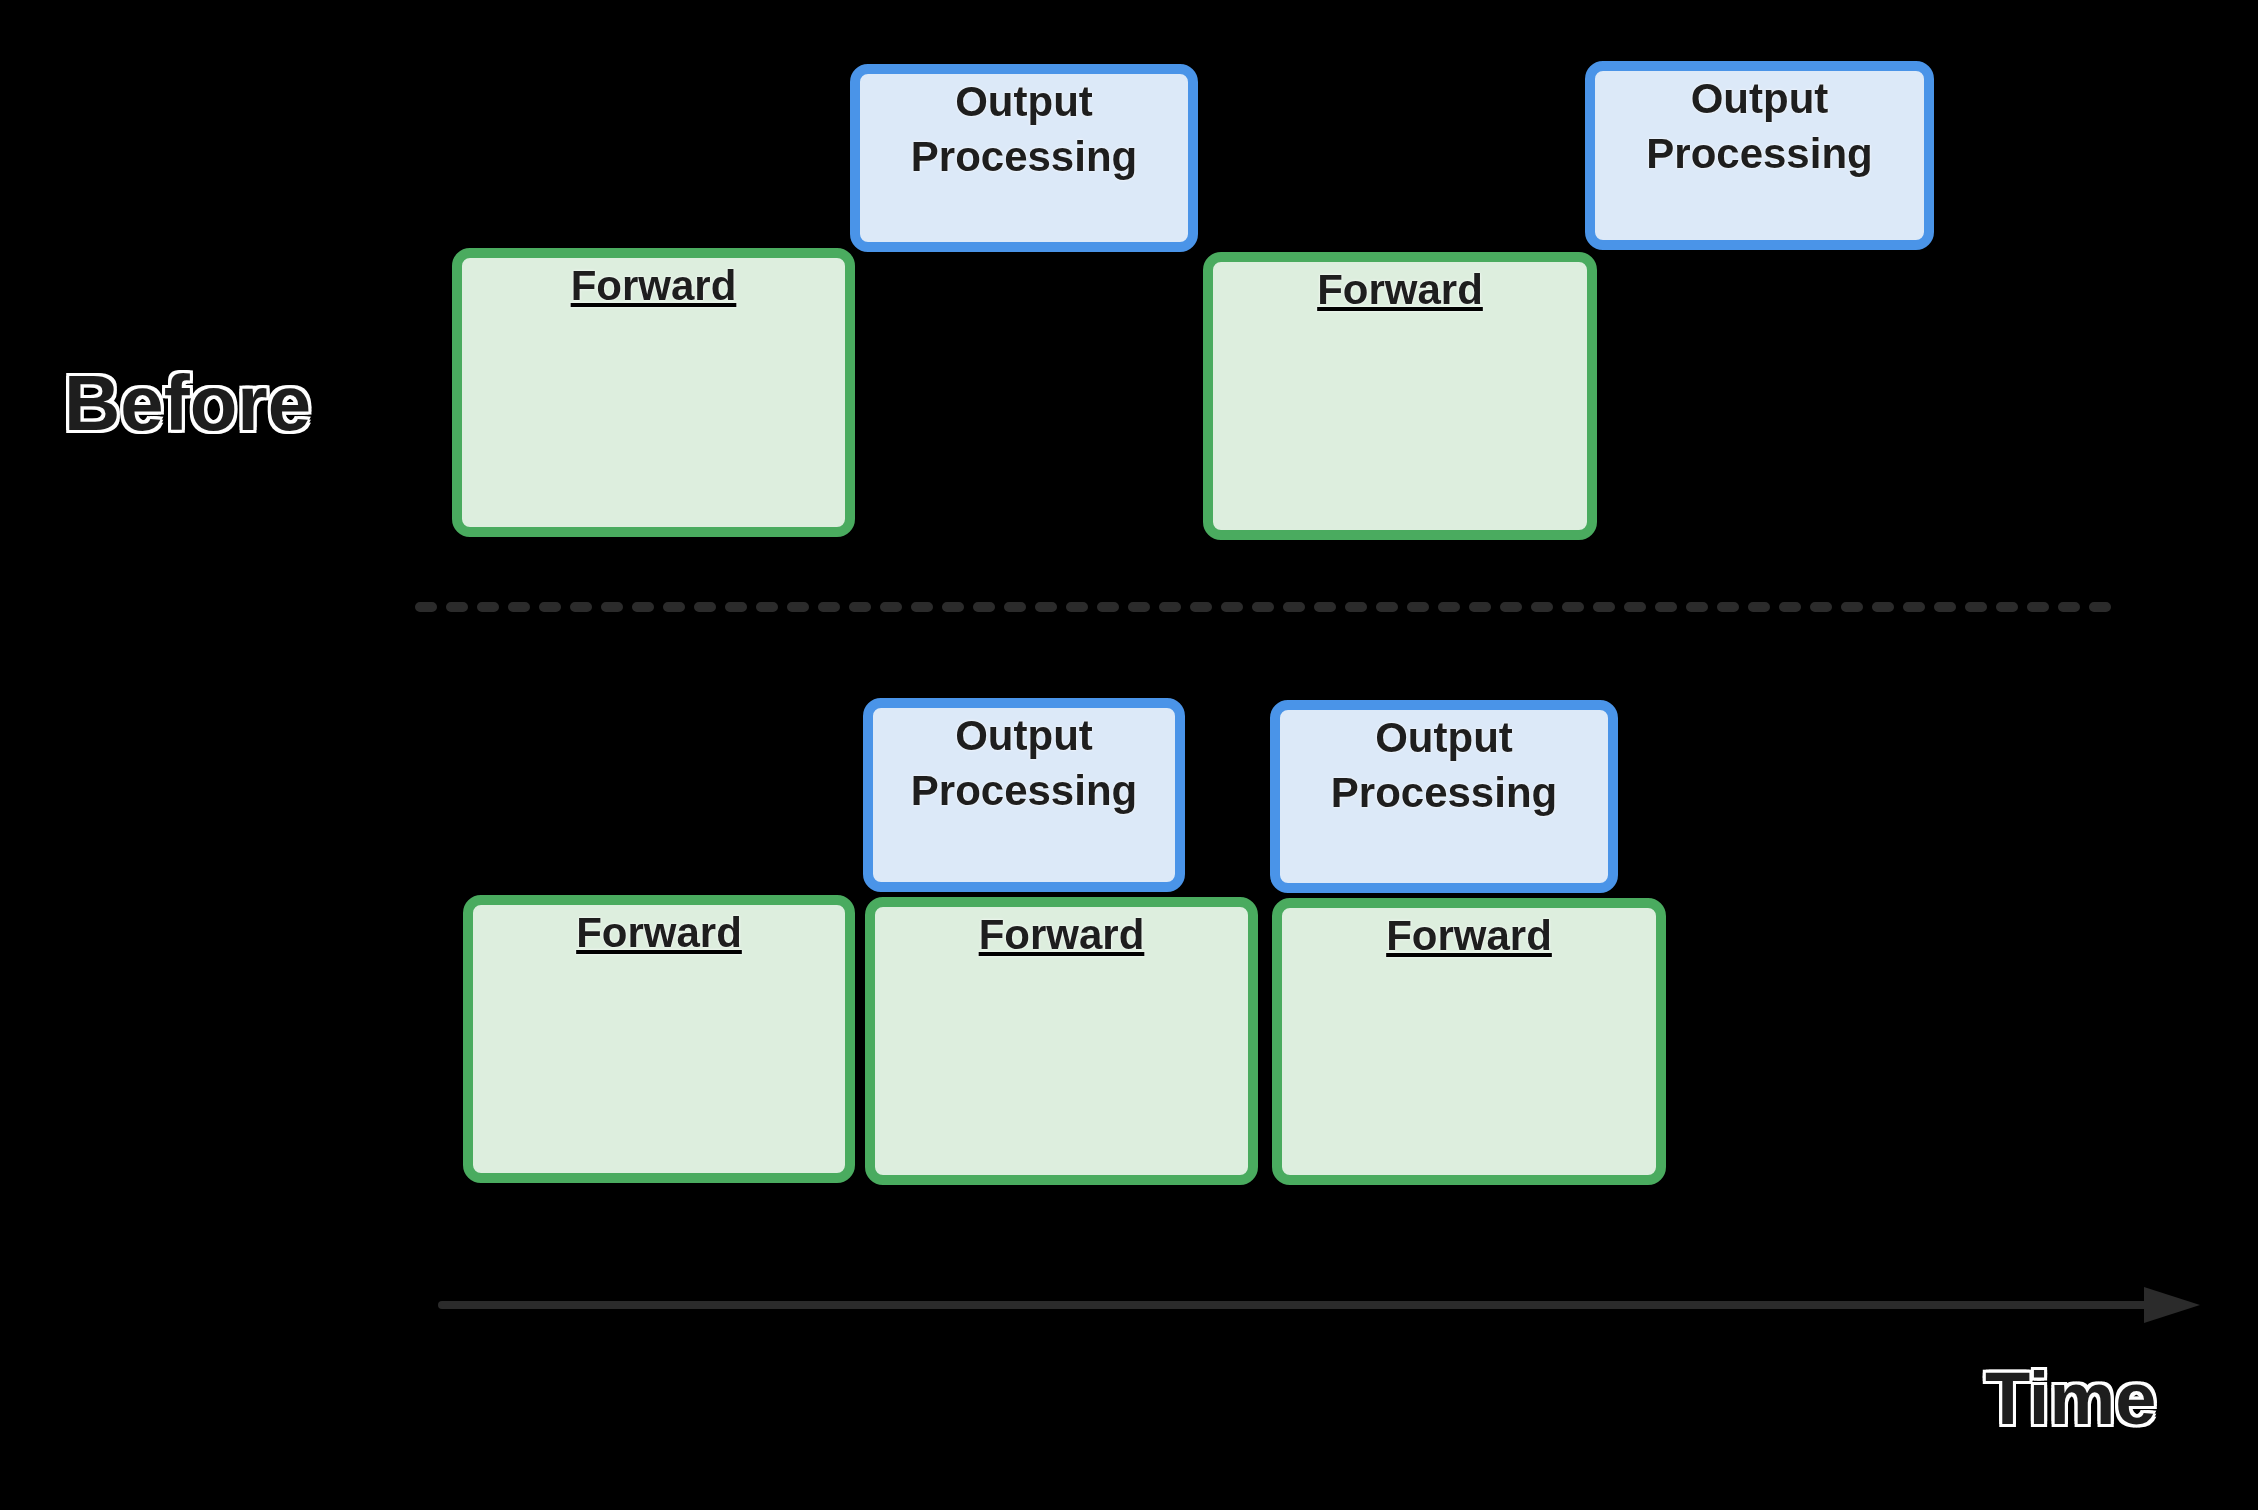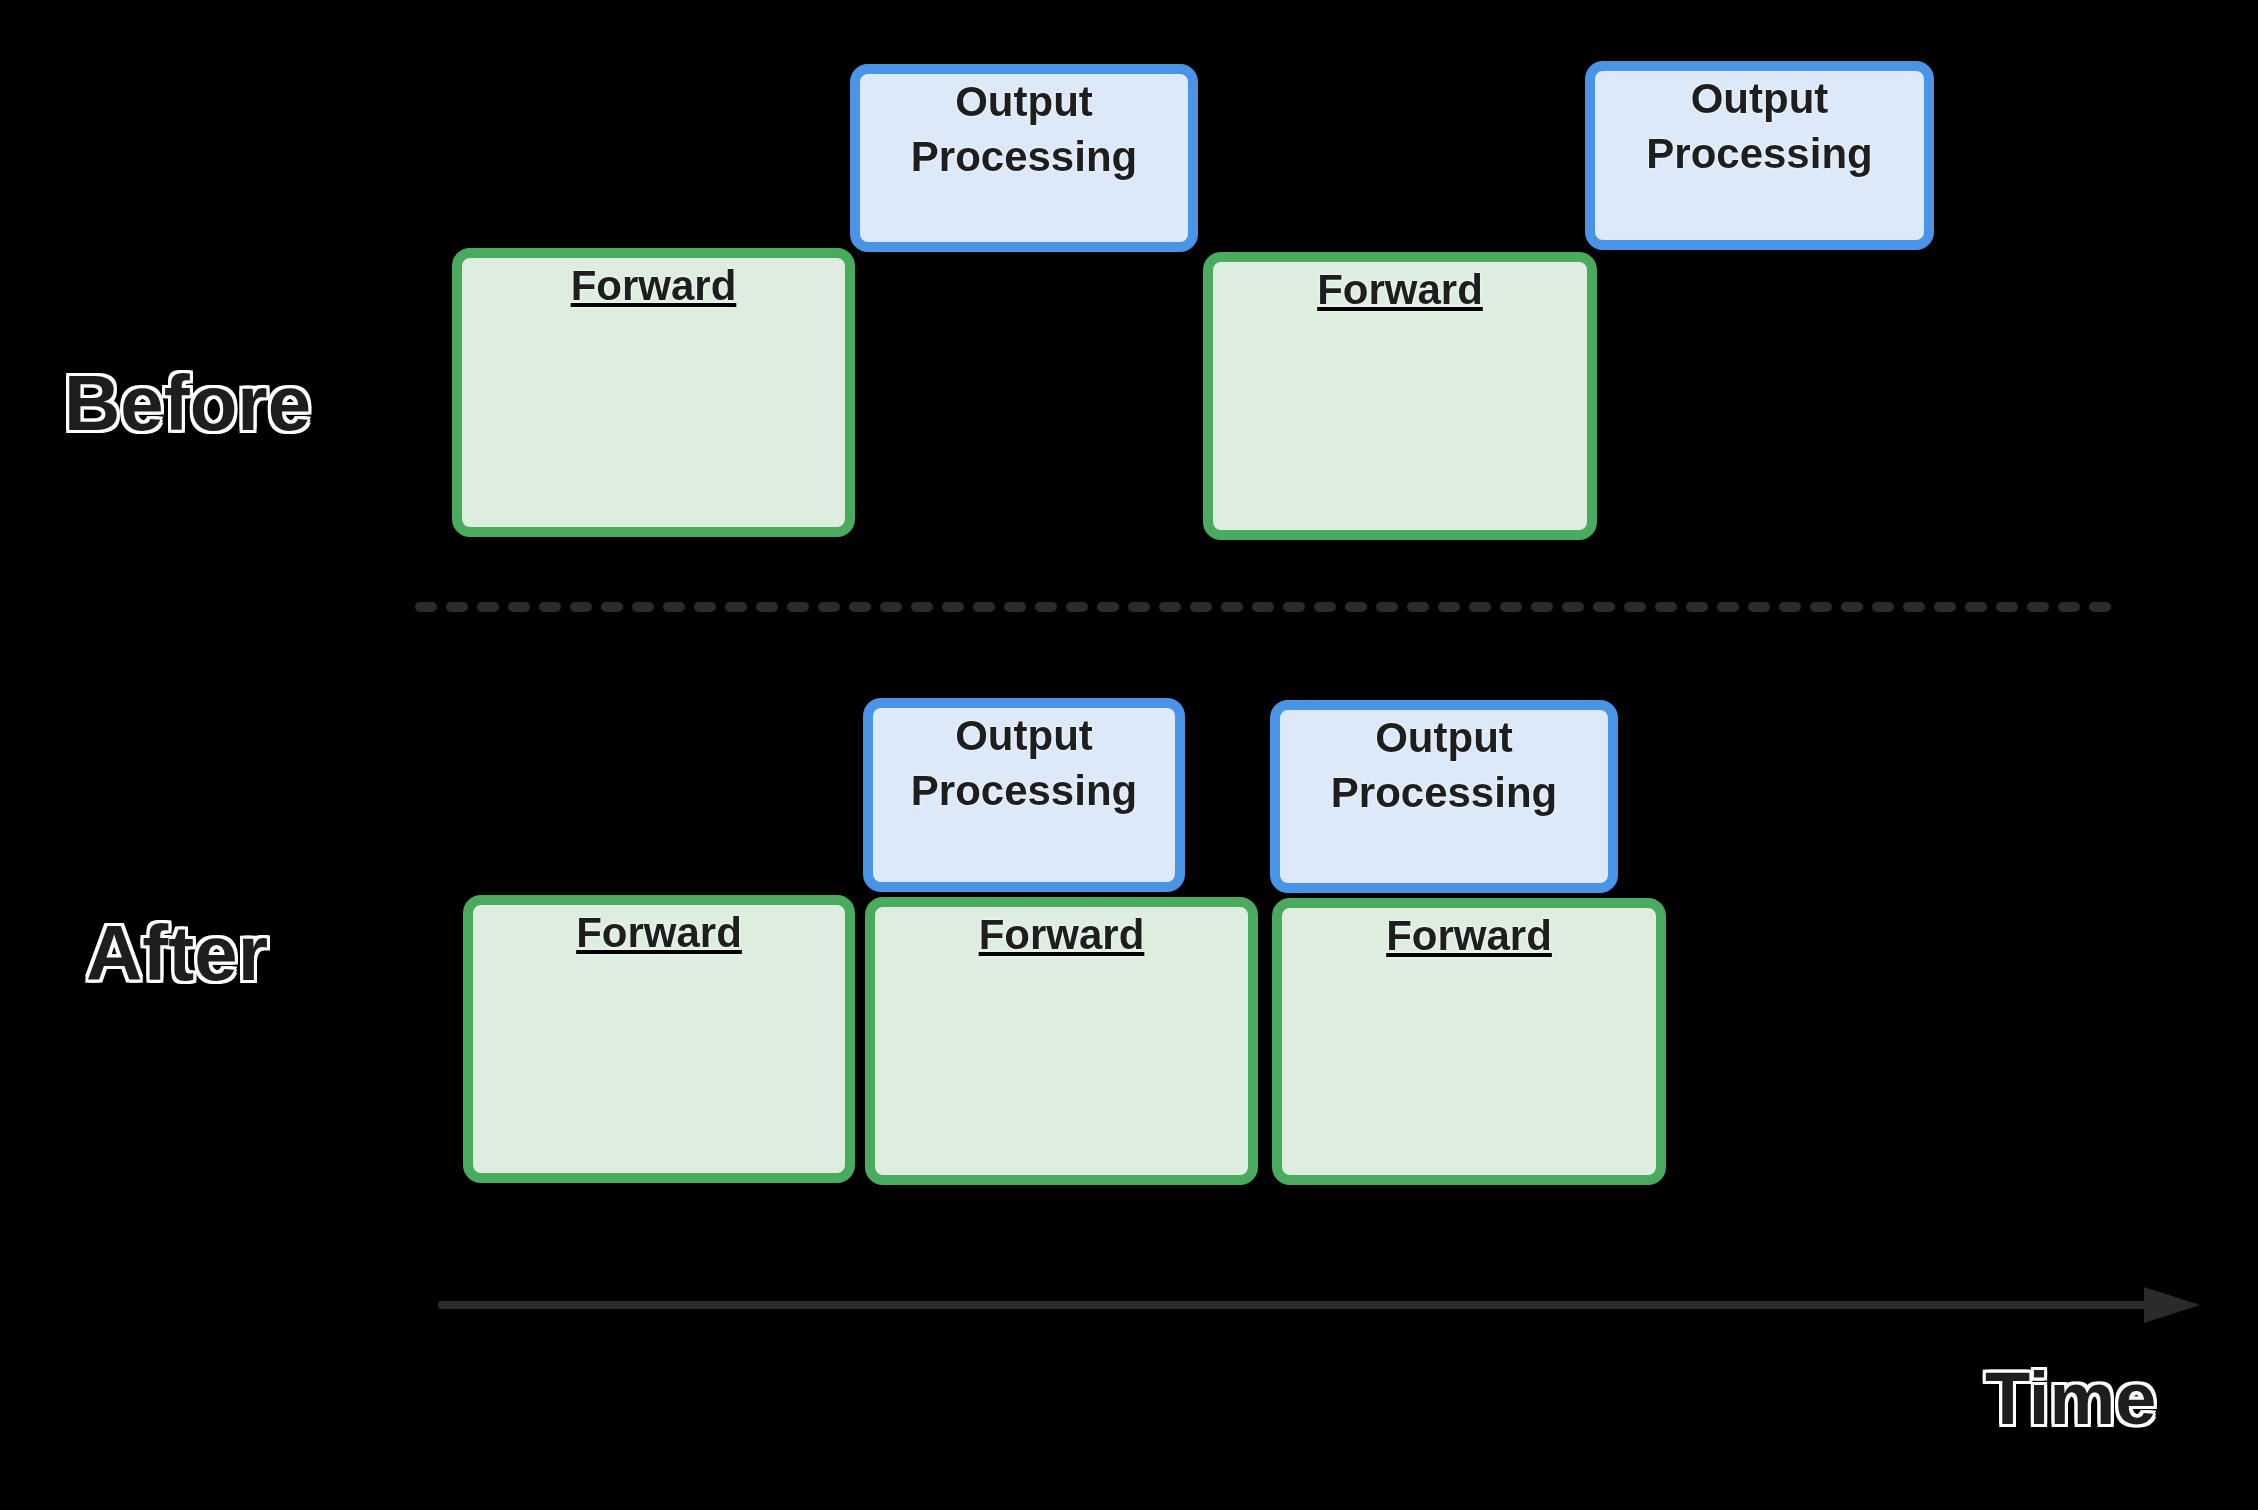--- a/index.html
+++ b/index.html
@@ -72,21 +72,20 @@
     width: 1770px; height: 40px;
     color: var(--arrow, #2b2b2b);
   }
 </style>
 </head>
 <body>
 
 <div class="canvas">
 
   <div class="row-label lbl-before">Before</div>
-  <div class="row-label lbl-after">After</div>
 
   <div class="box forward b-bf1">
     <span class="box-label">Forward</span>
   </div>
   <div class="box output b-bo1">
     <span class="box-label">Output Processing</span>
   </div>
   <div class="box forward b-bf2">
     <span class="box-label">Forward</span>
   </div>

